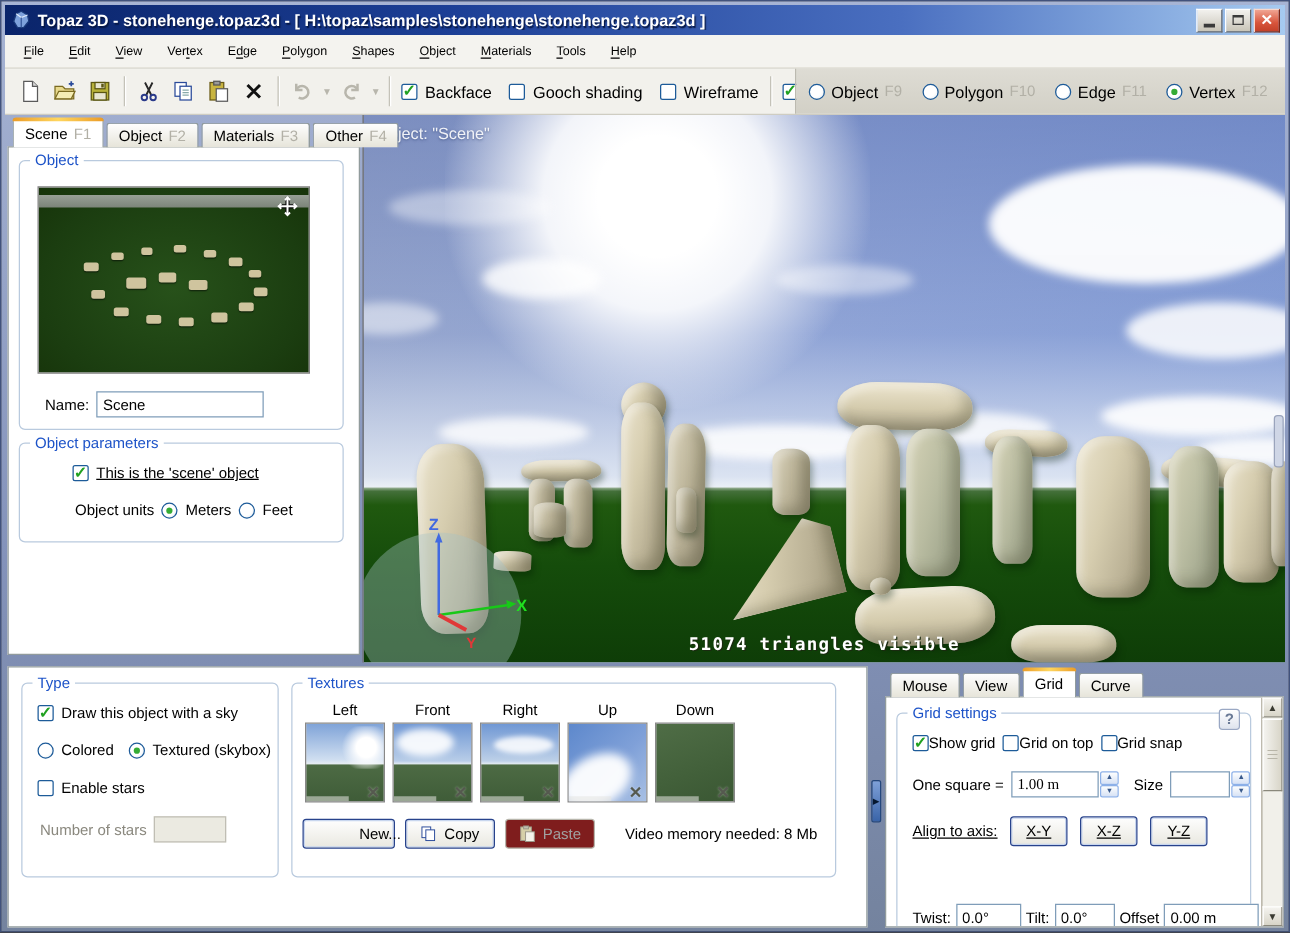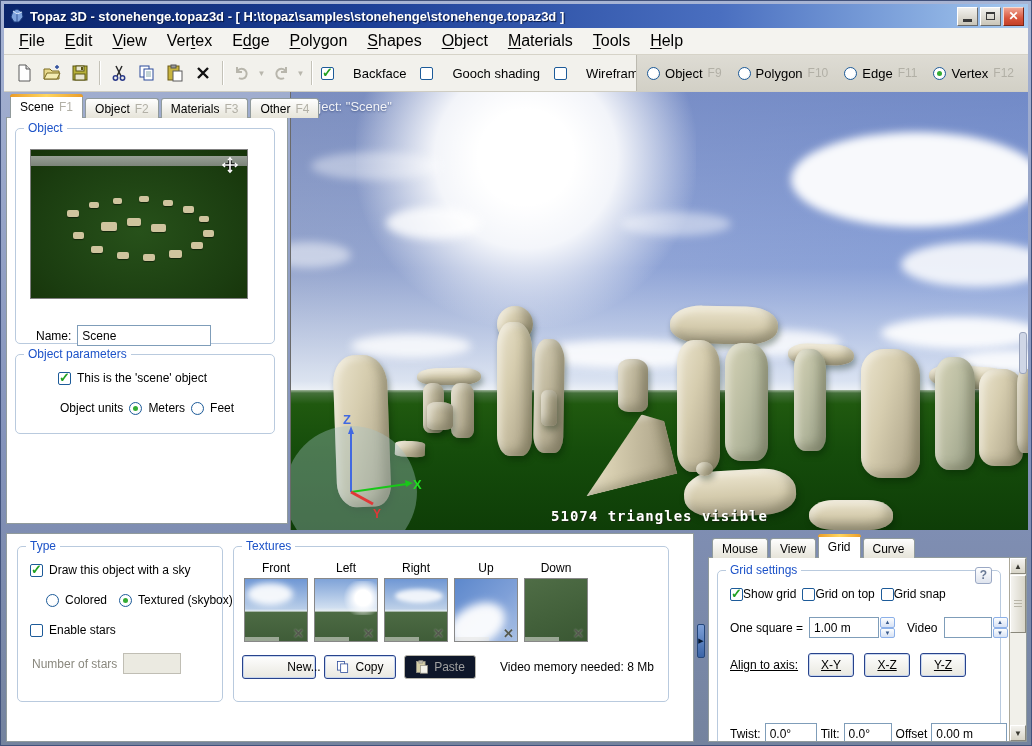--- a/index.html
+++ b/index.html
@@ -13,48 +13,48 @@
   .t-ico { width:16px; height:16px; margin-right:5px; flex:0 0 auto; }
   .t-text { font-weight:bold; font-size:13px; white-space:nowrap; overflow:hidden; text-shadow:1px 1px 1px #051540; flex:1; }
   .t-btns { display:flex; gap:2px; }
   .tbtn { width:21px; height:19px; border:1px solid #fff; border-right-color:#6a6a6a; border-bottom-color:#6a6a6a; background:linear-gradient(180deg,#f2f1ee,#c9c5b8); display:flex; align-items:center; justify-content:center; cursor:default; }
   .tbtn.close { background:linear-gradient(180deg,#f0a492,#d8553c 60%,#c34129); border-color:#f8d8cc #7c2616 #7c2616 #f8d8cc; color:#fff; font-weight:bold; font-size:12px; }
   .g-min { width:9px; height:3px; background:#3a3a3a; margin-top:8px; }
   .g-rest { width:9px; height:8px; border:1px solid #3a3a3a; border-top-width:2px; }
 
   
   .menubar { height:27px; background:#f4f3ef; border-bottom:1px solid #d6d3c8; display:flex; align-items:center; padding:0 6px; gap:2px; flex:0 0 auto; }
-  .menu-item { padding:3px 9px; font-size:16px; }
+  .menu-item { padding:3px 9px; font-size:10px; }
   .menu-item u { text-underline-offset:2px; }
 
   
   .toolbar { height:37px; background:#f2f1ec; border-bottom:1px solid #cfcdc2; display:flex; align-items:center; padding:0 6px; flex:0 0 auto; position:relative; }
   .tb-btn { width:28px; height:28px; display:flex; align-items:center; justify-content:center; border:1px solid transparent; }
   .tb-btn svg { width:18px; height:18px; }
   .tb-sep { width:1px; height:24px; background:#c4c2b8; margin:0 5px; box-shadow:1px 0 #fff; }
   .tb-dd { width:11px; height:24px; display:flex; align-items:center; justify-content:center; color:#b8b6ac; font-size:8px; }
   .tgl-group { display:flex; align-items:center; gap:14px; padding:0 4px; }
-  .tgl { display:flex; align-items:center; gap:19px; font-size:13px; white-space:nowrap; }
+  .tgl { display:flex; align-items:center; gap:6px; font-size:13px; white-space:nowrap; }
   .tgl-cut { width:54px; overflow:hidden; }
   .modes { position:absolute; right:0; top:0; bottom:0; background:linear-gradient(180deg,#dedcd4,#d2d0c6); border-left:1px solid #bcbab0; display:flex; align-items:center; gap:16px; padding:0 14px 0 10px; }
   .mode { display:flex; align-items:center; gap:5px; font-size:13px; white-space:nowrap; }
   .fkey { color:#b2b0a6; font-size:12px; }
 
   
   .cb { width:13px; height:13px; background:#fff; border:1px solid #1d5b99; border-radius:2px; position:relative; flex:0 0 auto; }
   .cb.checked::after { content:"✓"; position:absolute; left:0px; top:-3px; font-size:13px; font-weight:bold; color:#21a121; }
   .rb { width:13px; height:13px; border-radius:50%; background:radial-gradient(circle at 35% 35%, #fff 55%, #dfe8ef); border:1px solid #1d5b99; position:relative; flex:0 0 auto; }
   .rb.sel::after { content:""; position:absolute; left:3px; top:3px; width:5px; height:5px; border-radius:50%; background:#35ac35; }
   .inp { height:21px; border:1px solid #7f9db9; background:#fff; font-family:"Liberation Sans",sans-serif; font-size:12px; padding:0 4px; }
   .inp.dis { background:#ebeae1; border-color:#c0beb4; color:#8a887e; }
   .spinwrap { display:inline-flex; }
   .spin { width:15px; height:21px; display:flex; flex-direction:column; margin-left:1px; }
   .spin b { flex:1; border:1px solid #8cb0e8; border-radius:2px; background:linear-gradient(180deg,#fdfefe,#d7e2f5); font-size:6px; color:#3a5a8c; display:flex; align-items:center; justify-content:center; font-weight:normal; }
   .navy-btn { display:inline-flex; align-items:center; justify-content:center; gap:5px; height:24px; border:1px solid #28438c; border-radius:3px; background:linear-gradient(180deg,#fefefe,#e9e8e0); font-size:12px; box-shadow:inset 0 0 0 1px #c8d6ee; }
-  .navy-btn.disabled { border-color:#b8b6ac; color:#a0a0a0; box-shadow:none; background:#0f172a; }
+  .navy-btn.disabled { border-color:#b8b6ac; color:#a0a0a0; box-shadow:none; background:#7f1d1d; }
 
   
   .tabbar { display:flex; align-items:flex-end; padding-left:4px; height:24px; flex:0 0 auto; position:relative; z-index:3; }
   .tab { display:inline-flex; align-items:center; gap:5px; height:20px; padding:0 9px; border:1px solid #919b9c; border-bottom:none; border-radius:3px 3px 0 0; background:linear-gradient(180deg,#fefefe,#e6e4d9); margin-right:2px; position:relative; font-size:12px; white-space:nowrap; }
   .tab.active { height:24px; background:#fff; z-index:4; }
   .tab.active::before { content:""; position:absolute; top:-1px; left:-1px; right:-1px; height:3px; border-radius:3px 3px 0 0; background:linear-gradient(90deg,#eb9c28,#ffd65e 50%,#eb9c28); }
   .panelbox { background:#fff; border:1px solid #919b9c; position:relative; margin-top:-1px; }
 
   .group { position:absolute; border:1px solid #b9cade; border-radius:5px; }
   .gtitle { position:absolute; top:-8px; left:8px; background:#fff; padding:0 4px; color:#1d53c8; white-space:nowrap; }
@@ -325,28 +325,28 @@
               <span class="ms" style="left: 160px; top: 92px; width: 12px; height: 7px;"></span>
               <span class="ms" style="left: 138px; top: 100px; width: 13px; height: 8px;"></span>
               <span class="ms" style="left: 112px; top: 104px; width: 12px; height: 7px;"></span>
               <span class="ms" style="left: 86px; top: 102px; width: 12px; height: 7px;"></span>
               <span class="ms" style="left: 60px; top: 96px; width: 12px; height: 7px;"></span>
               <span class="ms" style="left: 42px; top: 82px; width: 11px; height: 7px;"></span>
               <span class="ms" style="left: 70px; top: 72px; width: 16px; height: 9px;"></span>
               <span class="ms" style="left: 96px; top: 68px; width: 14px; height: 8px;"></span>
               <span class="ms" style="left: 120px; top: 74px; width: 15px; height: 8px;"></span>
             </div>
-          <div class="row" style="left:20px; top:184px;margin-top:12px;">
+          <div class="row" style="left:20px; top:184px;">
             <span>Name:</span>
             <input class="inp" style="width: 134px;" value="Scene">
           </div>
         </div>
         <div class="group" style="left:8px; top:236px; width:260px; height:80px;">
           <span class="gtitle">Object parameters</span>
-          <div class="row" style="left:42px; top:16px;">
+          <div class="row" style="left:42px; top:16px;text-decoration:underline;">
             <span class="cb checked"></span>
             <span>This is the 'scene' object</span>
           </div>
           <div class="row" style="left:44px; top:46px;">
             <span>Object units</span>
             <span class="rb sel"></span>
             <span>Meters</span>
             <span class="rb"></span>
             <span>Feet</span>
           </div>
@@ -417,48 +417,48 @@
 
   <div class="bottom">
     <div class="blpanel">
       <div class="panelbox">
         <div class="group" style="left:10px; top:12px; width:206px; height:156px;">
           <span class="gtitle">Type</span>
           <div class="row" style="left:12px; top:16px;">
             <span class="cb checked"></span>
             <span>Draw this object with a sky</span>
           </div>
-          <div class="row" style="left:28px; top:46px;">
+          <div class="row" style="left:12px; top:46px;">
             <span class="rb"></span>
             <span>Colored</span>
             <span class="rb sel" style="margin-left:6px;"></span>
             <span>Textured (skybox)</span>
           </div>
           <div class="row" style="left:12px; top:76px;">
             <span class="cb"></span>
             <span>Enable stars</span>
           </div>
           <div class="row" style="left:14px; top:106px; color:#8a887e;">
             <span>Number of stars</span>
             <input class="inp dis" style="width: 58px;">
           </div>
         </div>
         <div class="group" style="left:226px; top:12px; width:436px; height:156px;">
           <span class="gtitle">Textures</span>
           <div class="tex-grid" id="texgrid">
               <div class="tex-col">
-                <div class="tex-label">Front</div>
-                <div class="tex-thumb tex-front">
+                <div class="tex-label">Left</div>
+                <div class="tex-thumb tex-left">
                   <span class="tex-strip"></span>
                   <span class="tex-x"></span>
                 </div>
               </div>
               <div class="tex-col">
-                <div class="tex-label">Left</div>
-                <div class="tex-thumb tex-left">
+                <div class="tex-label">Front</div>
+                <div class="tex-thumb tex-front">
                   <span class="tex-strip"></span>
                   <span class="tex-x"></span>
                 </div>
               </div>
               <div class="tex-col">
                 <div class="tex-label">Right</div>
                 <div class="tex-thumb tex-right">
                   <span class="tex-strip"></span>
                   <span class="tex-x"></span>
                 </div>
@@ -535,27 +535,27 @@
               <span class="cb checked"></span>
               <span>Show grid</span>
               <span class="cb" style="margin-left:6px;"></span>
               <span>Grid on top</span>
               <span class="cb" style="margin-left:6px;"></span>
               <span>Grid snap</span>
             </div>
             <div class="row" style="left:12px; top:46px;">
               <span>One square =</span>
               <span class="spinwrap">
-                  <input class="inp" style="width: 70px;" value="1.00 m">
+                  <input class="inp" style="width: 70px; font-family: Liberation Serif, serif;" value="1.00 m">
                   <span class="spin">
                     <b>▲</b>
                     <b>▼</b>
                   </span>
                 </span>
-              <span style="margin-left:6px;">Video</span>
+              <span style="margin-left:6px;">Size</span>
               <span class="spinwrap">
                   <input class="inp" style="width: 42px; padding-left: 42px;" value="10">
                   <span class="spin">
                     <b>▲</b>
                     <b>▼</b>
                   </span>
                 </span>
             </div>
             <div class="row" style="left:12px; top:82px; gap:10px;text-decoration:underline;">
               <span>Align to axis:</span>

